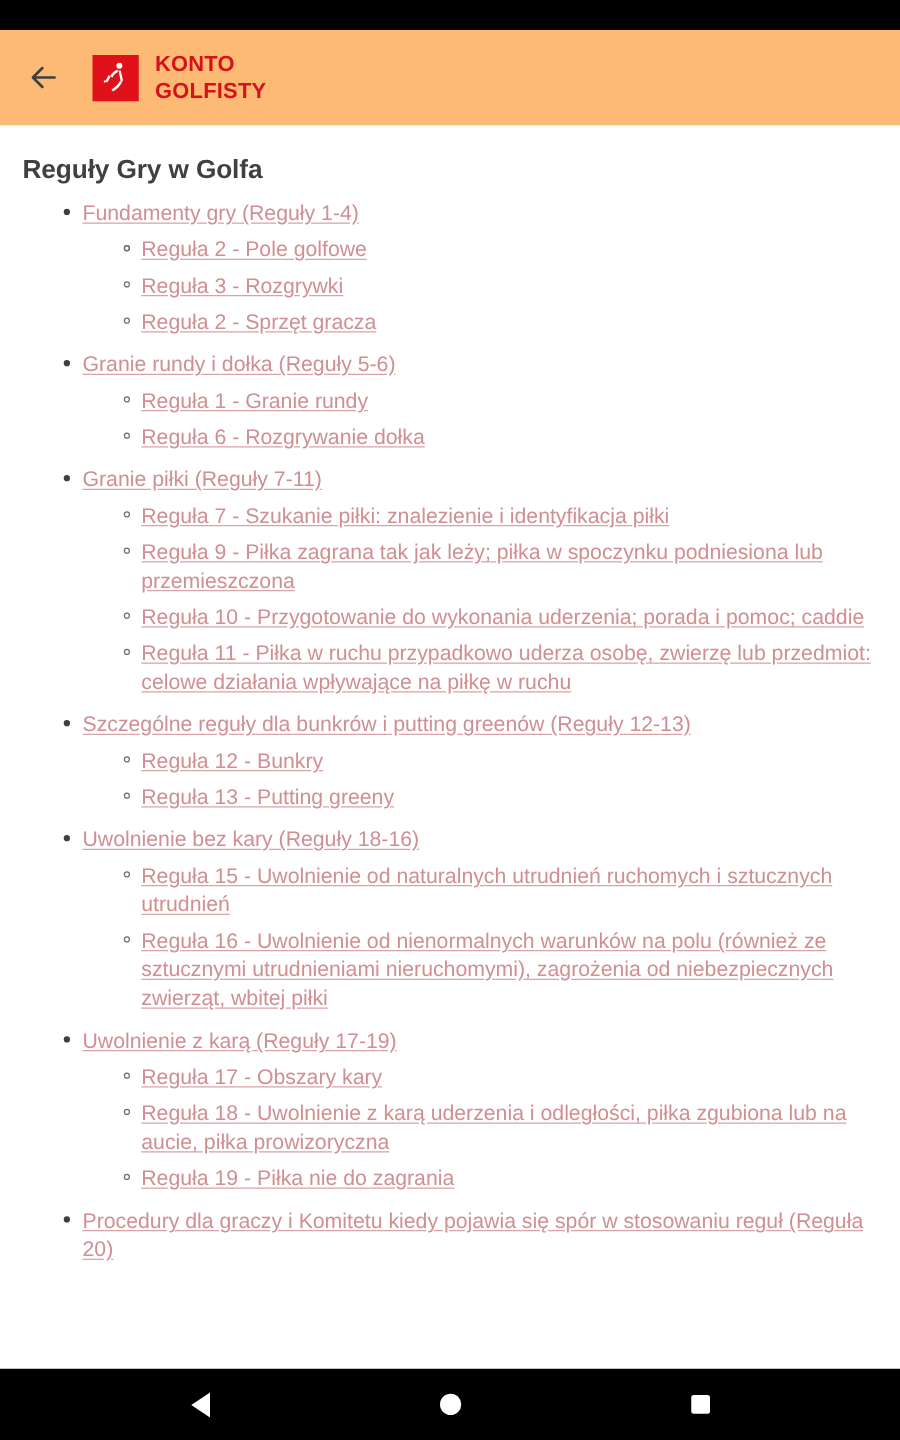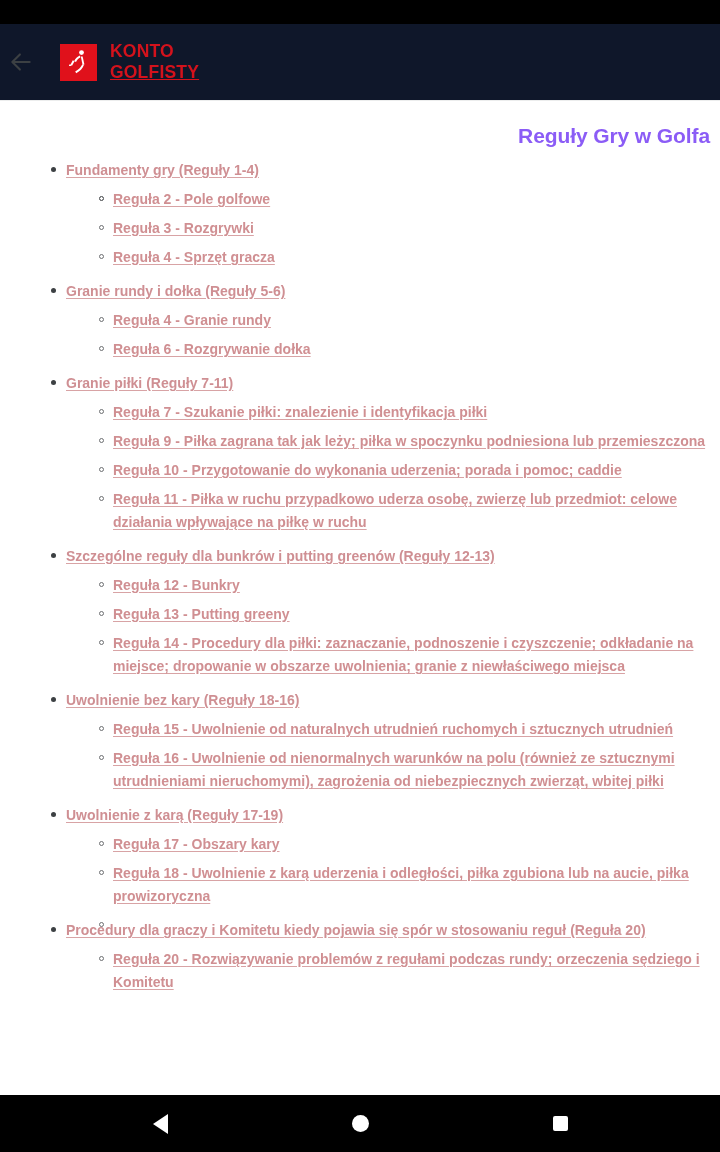--- a/index.html
+++ b/index.html
@@ -20,23 +20,24 @@
   
   .status-bar {
     height:24px;
     background:#000000;
     flex:0 0 24px;
   }
 
   
   .app-header {
     flex:0 0 77px;
-    background:#0f172a;
+    background:#fdba74;
     display:flex;
     align-items:center;
+    padding-left:14px;
     border-bottom:1px solid #eceded;
   }
   .back-btn {
     width:42px; height:42px;
     display:flex; align-items:center; justify-content:center;
     cursor:pointer;
     flex:0 0 42px;
   }
   .back-btn svg { display:block; }
 
@@ -58,36 +59,35 @@
     margin-left:13px;
     display:flex; flex-direction:column;
     line-height:1.0;
   }
   .brand-text span {
     color:#d4121c;
     font-weight:bold;
     font-size:17.5px;
     letter-spacing:0.2px;
   }
-  .brand-line2 { margin-top:3px;text-decoration:underline; }
+  .brand-line2 { margin-top:3px; }
 
   
   .content {
     flex:1 1 auto;
     overflow:hidden;
     padding:0 10px 0 0;
     background:#ffffff;
   }
   .page-title {
     font-size:21px;
     font-weight:bold;
-    color:#8b5cf6;
+    color:#404040;
     margin:23px 0 0 18px;
     letter-spacing:-0.1px;
-    text-align:right;
   }
 
   ul.toc {
     list-style:none;
     margin:0;
     padding:0;
   }
   ul.toc > li.l1 {
     position:relative;
     padding-left:66px;
@@ -116,25 +116,24 @@
     width:5px; height:5px;
     border:1px solid #6d6f72;
     border-radius:50%;
     background:transparent;
   }
   .lnk {
     color:#d08f92;
     text-decoration:underline;
     text-decoration-color:#d8a3a5;
     text-underline-offset:2px;
-    font-size:14px;
+    font-size:17px;
     line-height:23px;
     display:inline;
     cursor:pointer;
-    font-weight:bold;
   }
   li.l1 > .lnk { color:#cf8f93; }
 
   
   .nav-bar {
     flex:0 0 57px;
     background:#000000;
     display:flex;
     align-items:center;
     justify-content:space-around;
@@ -199,49 +198,46 @@
     </div>
   </div>
 
   <div class="content">
     <h1 class="page-title">Reguły Gry w Golfa</h1>
     <ul class="toc" id="toc-root">
         <li class="l1"><span class="bullet1"></span><a class="lnk">Fundamenty gry (Reguły 1-4)</a><ul class="sub">
             <li class="l2"><span class="bullet2"></span></li>
             <li class="l2"><span class="bullet2"></span><a class="lnk">Reguła 2 - Pole golfowe</a></li>
             <li class="l2"><span class="bullet2"></span><a class="lnk">Reguła 3 - Rozgrywki</a></li>
-            <li class="l2"><span class="bullet2"></span><a class="lnk">Reguła 4 - Sprzęt gracza</a></li>
+            <li class="l2"><span class="bullet2"></span><a class="lnk">Reguła 2 - Sprzęt gracza</a></li>
           </ul></li>
         <li class="l1"><span class="bullet1"></span><a class="lnk">Granie rundy i dołka (Reguły 5-6)</a><ul class="sub">
-            <li class="l2"><span class="bullet2"></span><a class="lnk">Reguła 4 - Granie rundy</a></li>
+            <li class="l2"><span class="bullet2"></span><a class="lnk">Reguła 1 - Granie rundy</a></li>
             <li class="l2"><span class="bullet2"></span><a class="lnk">Reguła 6 - Rozgrywanie dołka</a></li>
           </ul></li>
         <li class="l1"><span class="bullet1"></span><a class="lnk">Granie piłki (Reguły 7-11)</a><ul class="sub">
             <li class="l2"><span class="bullet2"></span><a class="lnk">Reguła 7 - Szukanie piłki: znalezienie i identyfikacja piłki</a></li>
             <li class="l2"><span class="bullet2"></span><a class="lnk">Reguła 9 - Piłka zagrana tak jak leży; piłka w spoczynku podniesiona lub przemieszczona</a></li>
             <li class="l2"><span class="bullet2"></span><a class="lnk">Reguła 10 - Przygotowanie do wykonania uderzenia; porada i pomoc; caddie</a></li>
             <li class="l2"><span class="bullet2"></span><a class="lnk">Reguła 11 - Piłka w ruchu przypadkowo uderza osobę, zwierzę lub przedmiot: celowe działania wpływające na piłkę w ruchu</a></li>
           </ul></li>
         <li class="l1"><span class="bullet1"></span><a class="lnk">Szczególne reguły dla bunkrów i putting greenów (Reguły 12-13)</a><ul class="sub">
             <li class="l2"><span class="bullet2"></span><a class="lnk">Reguła 12 - Bunkry</a></li>
             <li class="l2"><span class="bullet2"></span><a class="lnk">Reguła 13 - Putting greeny</a></li>
-            <li class="l2"><span class="bullet2"></span><a class="lnk">Reguła 14 - Procedury dla piłki: zaznaczanie, podnoszenie i czyszczenie; odkładanie na miejsce; dropowanie w obszarze uwolnienia; granie z niewłaściwego miejsca</a></li>
           </ul></li>
         <li class="l1"><span class="bullet1"></span><a class="lnk">Uwolnienie bez kary (Reguły 18-16)</a><ul class="sub">
             <li class="l2"><span class="bullet2"></span><a class="lnk">Reguła 15 - Uwolnienie od naturalnych utrudnień ruchomych i sztucznych utrudnień</a></li>
             <li class="l2"><span class="bullet2"></span><a class="lnk">Reguła 16 - Uwolnienie od nienormalnych warunków na polu (również ze sztucznymi utrudnieniami nieruchomymi), zagrożenia od niebezpiecznych zwierząt, wbitej piłki</a></li>
           </ul></li>
         <li class="l1"><span class="bullet1"></span><a class="lnk">Uwolnienie z karą (Reguły 17-19)</a><ul class="sub">
             <li class="l2"><span class="bullet2"></span><a class="lnk">Reguła 17 - Obszary kary</a></li>
             <li class="l2"><span class="bullet2"></span><a class="lnk">Reguła 18 - Uwolnienie z karą uderzenia i odległości, piłka zgubiona lub na aucie, piłka prowizoryczna</a></li>
-            <li class="l2"><span class="bullet2"></span></li>
-          </ul></li>
-        <li class="l1"><span class="bullet1"></span><a class="lnk">Procedury dla graczy i Komitetu kiedy pojawia się spór w stosowaniu reguł (Reguła 20)</a><ul class="sub">
-            <li class="l2"><span class="bullet2"></span><a class="lnk">Reguła 20 - Rozwiązywanie problemów z regułami podczas rundy; orzeczenia sędziego i Komitetu</a></li>
-          </ul></li>
+            <li class="l2"><span class="bullet2"></span><a class="lnk">Reguła 19 - Piłka nie do zagrania</a></li>
+          </ul></li>
+        <li class="l1"><span class="bullet1"></span><a class="lnk">Procedury dla graczy i Komitetu kiedy pojawia się spór w stosowaniu reguł (Reguła 20)</a></li>
         <li class="l1"></li>
       </ul>
   </div>
 
   <div class="nav-bar">
     <div class="nav-btn">
       <span class="nav-triangle"></span>
     </div>
     <div class="nav-btn">
       <span class="nav-circle"></span>

